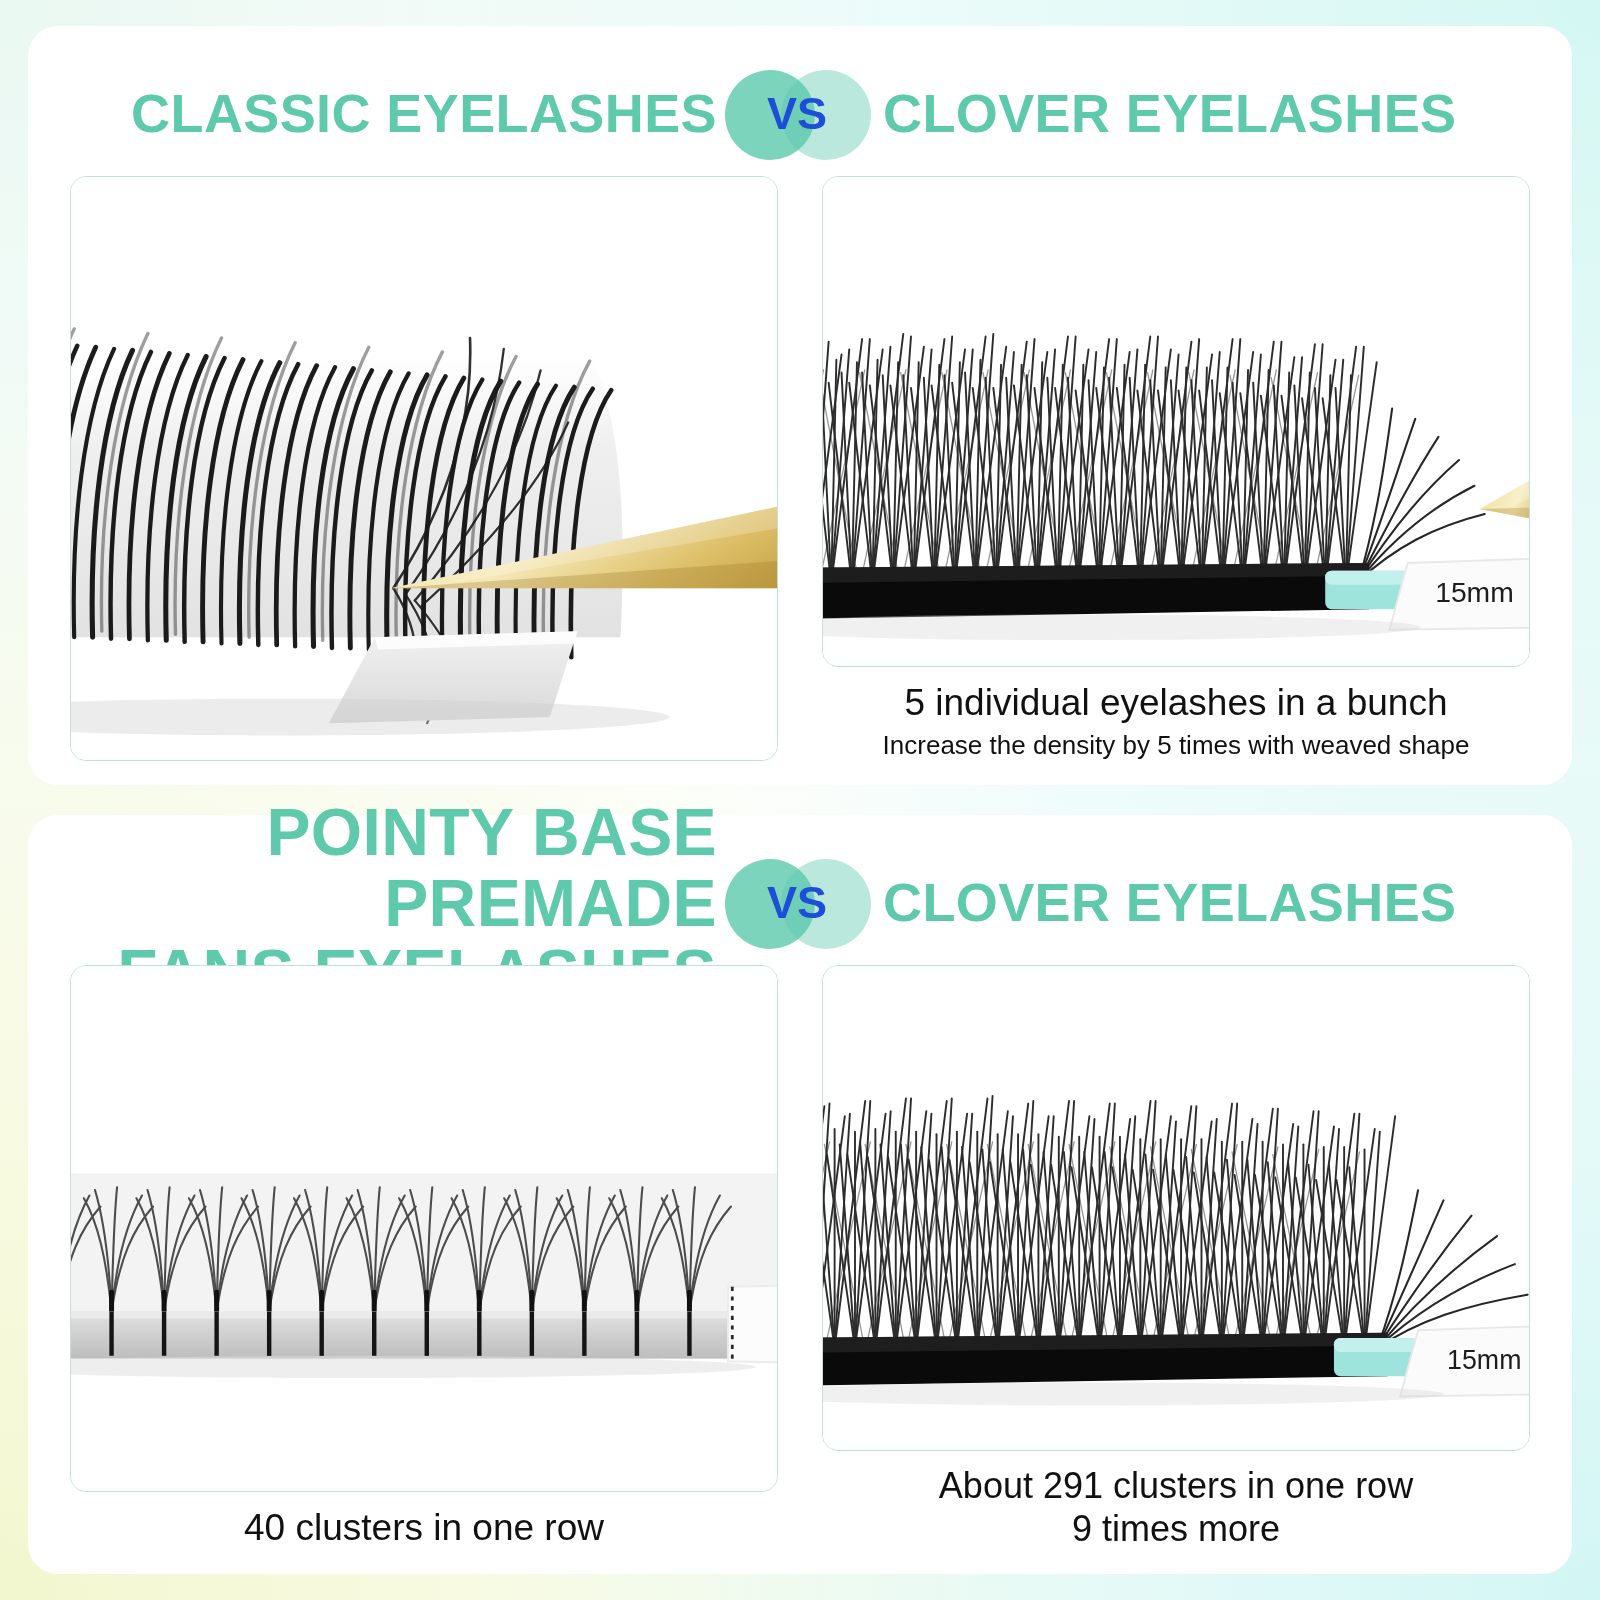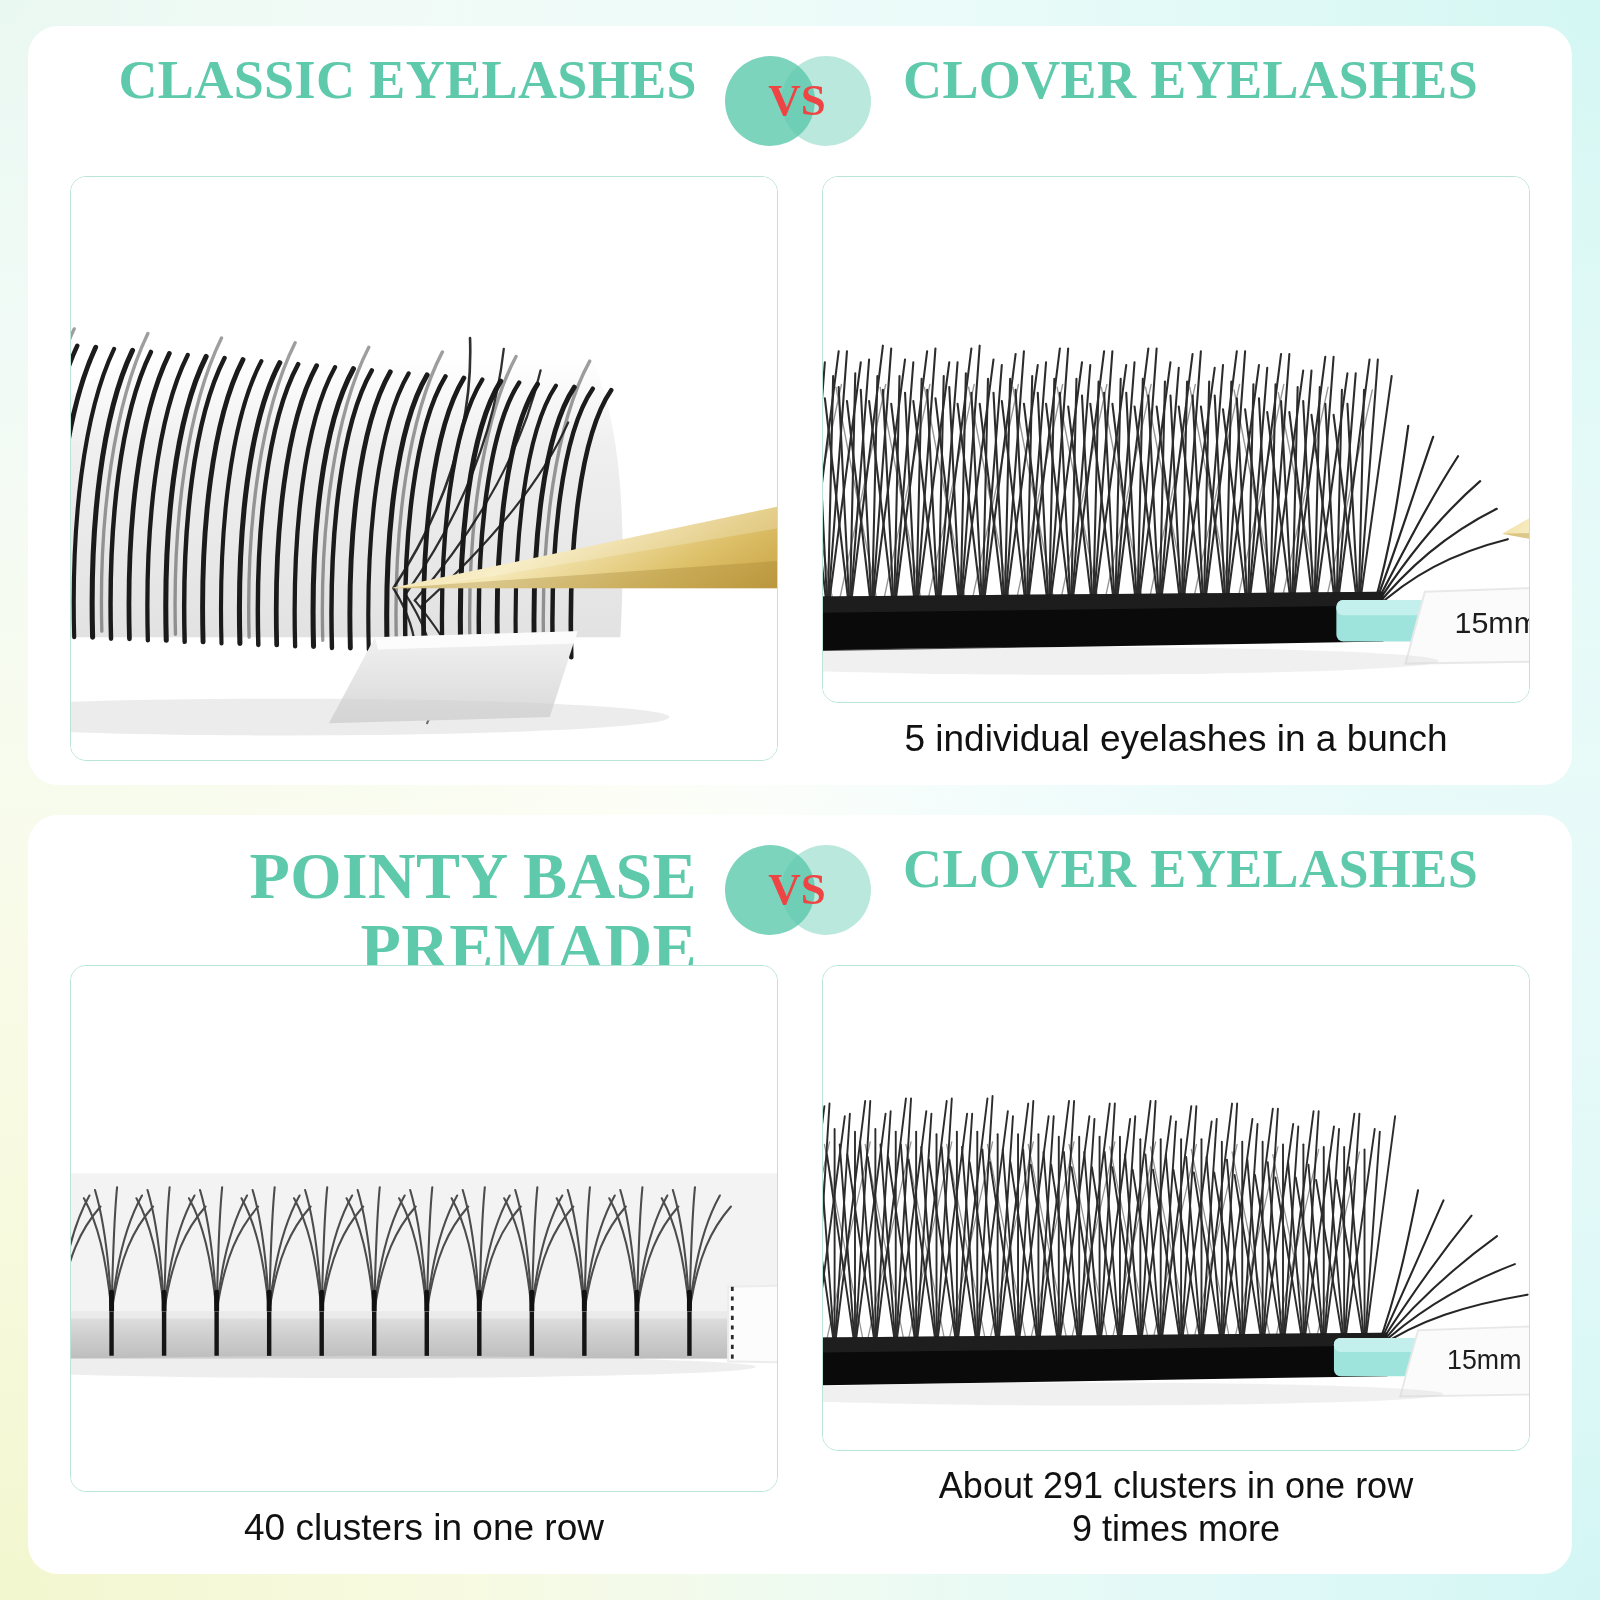--- a/index.html
+++ b/index.html
@@ -26,26 +26,25 @@
     border-radius: 30px;
     flex: 1 1 0;
     padding: 26px 34px 24px;
     display: flex;
     flex-direction: column;
   }
 
   
   .heading-row {
     display: flex;
-    align-items: flex-start;
+    align-items: center;
     justify-content: center;
-    gap: 20px;
+    gap: 0;
     height: 124px;
     flex: 0 0 auto;
-    font-family: Liberation Serif, serif;
   }
   .heading-text {
     color: #5ec9ab;
     font-size: 54px;
     font-weight: bold;
     letter-spacing: 0.4px;
     line-height: 1.07;
     white-space: pre-line;
   }
   .heading-text.left  { text-align: right; flex: 1 1 0; padding-right: 6px; }
@@ -56,21 +55,21 @@
     position: relative;
     width: 150px; height: 96px;
     flex: 0 0 auto;
     display: flex; align-items: center; justify-content: center;
   }
   .vs-badge .circ { position: absolute; top: 4px; width: 90px; height: 90px;
                     border-radius: 50%; }
   .vs-badge .circ.a { left: 2px;  background: rgba(93,201,172,0.80); }
   .vs-badge .circ.b { right: 2px; background: rgba(93,201,172,0.42); }
   .vs-badge .vs-label {
-    position: relative; z-index: 3; color: #ef4444;
+    position: relative; z-index: 3; color: #1d4ed8;
     font-size: 45px; font-weight: bold; letter-spacing: 0px;
     transform: translateX(-1px);
   }
 
   
   .panels { display: flex; gap: 44px; flex: 1 1 auto; padding: 0 8px; }
   .col { flex: 1 1 0; display: flex; flex-direction: column; }
   .photo-frame {
     border: 1.5px solid #b9e4da;
     border-radius: 16px;
@@ -439,20 +438,21 @@
               <path d="M556 258 L 640 210 L 640 274 Z" fill="url(#goldB)"></path>
               <path d="M556 258 L 640 210 L 640 226 L 578 258 Z" fill="#ffffff" opacity="0.22"></path>
               <path d="M556 258 L 640 256 L 640 274 Z" fill="#9c7c2c" opacity="0.28"></path>
 
               <ellipse cx="240" cy="350" rx="270" ry="10" fill="#d5d5d5" opacity="0.35"></ellipse>
             </g>
           </svg>
         </div>
         <div class="caption-block">
           <div class="caption">5 individual eyelashes in a bunch</div>
+          <div class="subcaption">Increase the density by 5 times with weaved shape</div>
         </div>
       </div>
 
     </div>
   </div>
 
   <div class="card">
 
     <div class="heading-row">
       <div class="heading-text left two-line">POINTY BASE PREMADE

